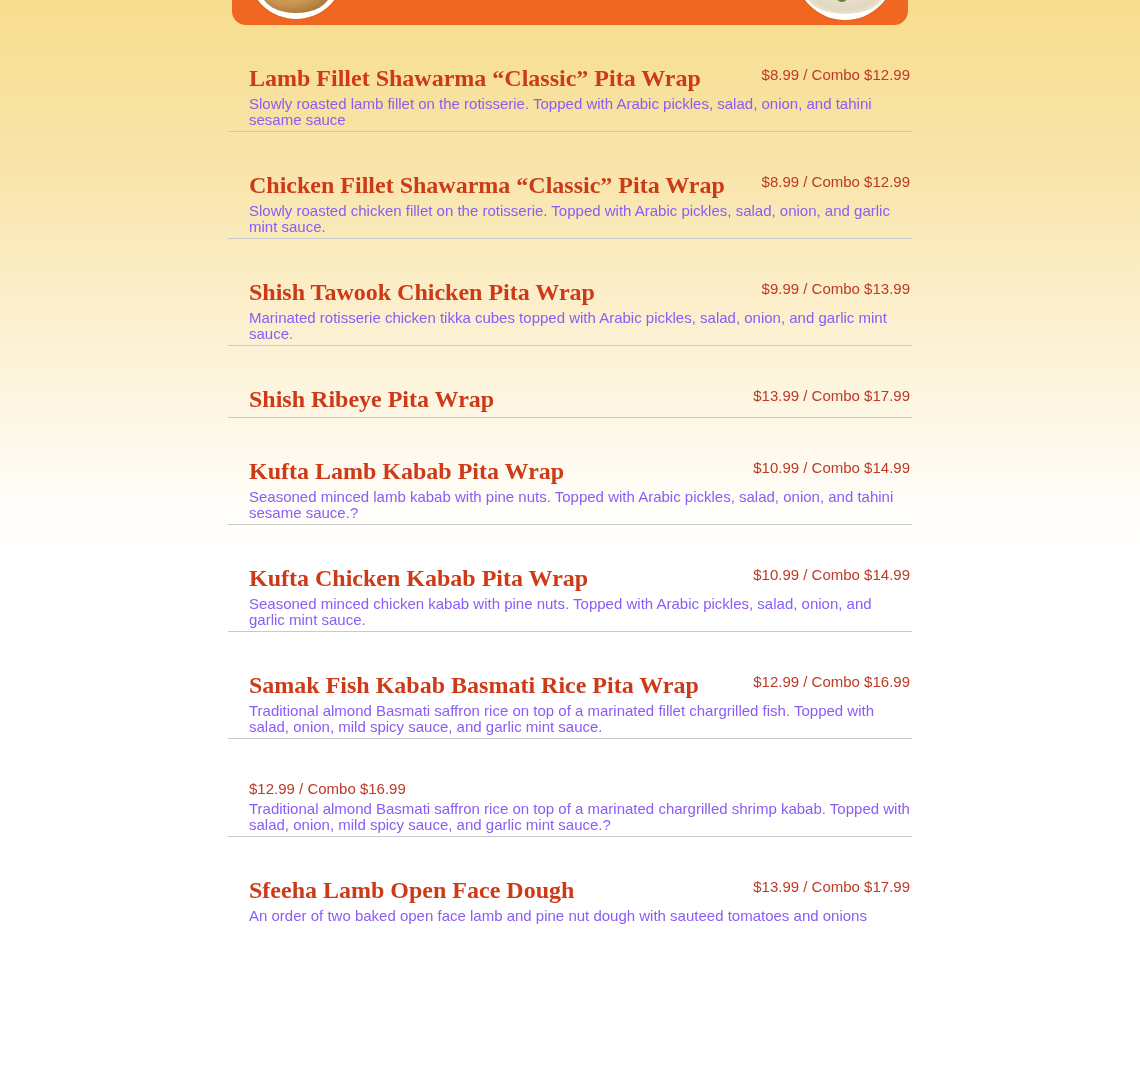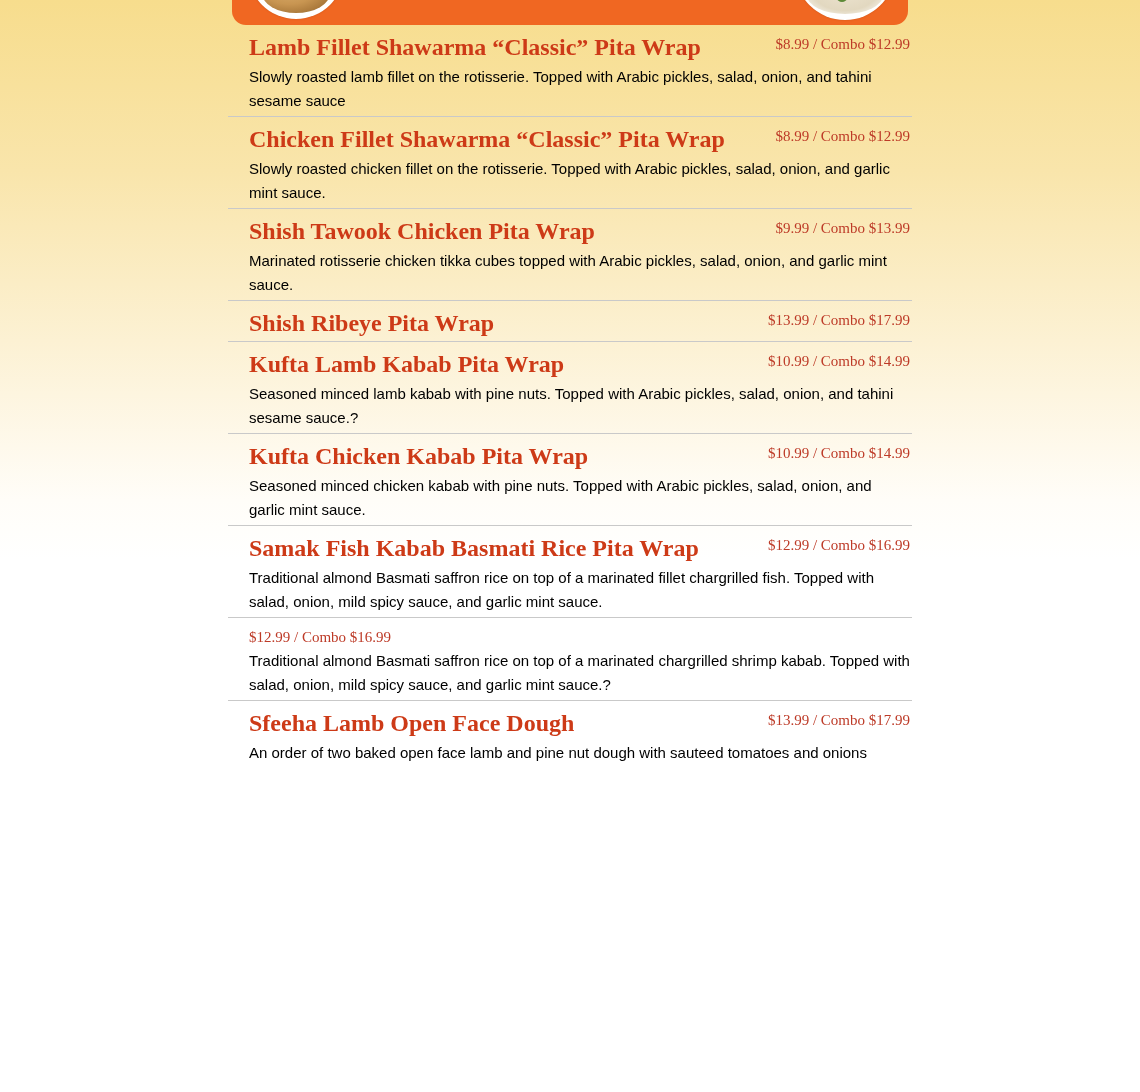--- a/index.html
+++ b/index.html
@@ -61,50 +61,50 @@
   }
   .food-right span {
     position: absolute; border-radius: 50%; display: block;
   }
   .food-right .g3 { left: 30px; top: 18px; width: 10px; height: 8px;  background: #5d8a38; }
   
   .menu-list {
     margin: 0;
   }
   .menu-item {
-    padding: 8px 2px 3px 21px;
+    padding: 39px 2px 3px 21px;
     border-bottom: 1px solid #c9c9c9;
   }
   .menu-item:last-child { border-bottom: none; }
   .item-head {
     display: flex;
     justify-content: space-between;
     align-items: flex-start;
   }
   .item-title {
     margin: 0;
     font-family: "Liberation Serif", serif;
     font-weight: bold;
     font-size: 24px;
     line-height: 29px;
     color: #cd3a17;
   }
   .item-price {
-    font-family: Liberation Serif, serif;
+    font-family: Liberation Sans, sans-serif;
     font-size: 15px;
     line-height: 18px;
     margin-top: 2px;
     color: #bd3a27;
     white-space: nowrap;
   }
   .item-desc {
     margin: 3px 0 0 0;
     font-size: 15px;
-    line-height: 24px;
-    color: #000000;
+    line-height: 16px;
+    color: #8b5cf6;
     max-width: 662px;
   }
 </style>
 </head>
 <body>
 
 <div class="content">
 
   <div class="banner">
     <div class="plate plate-left">

